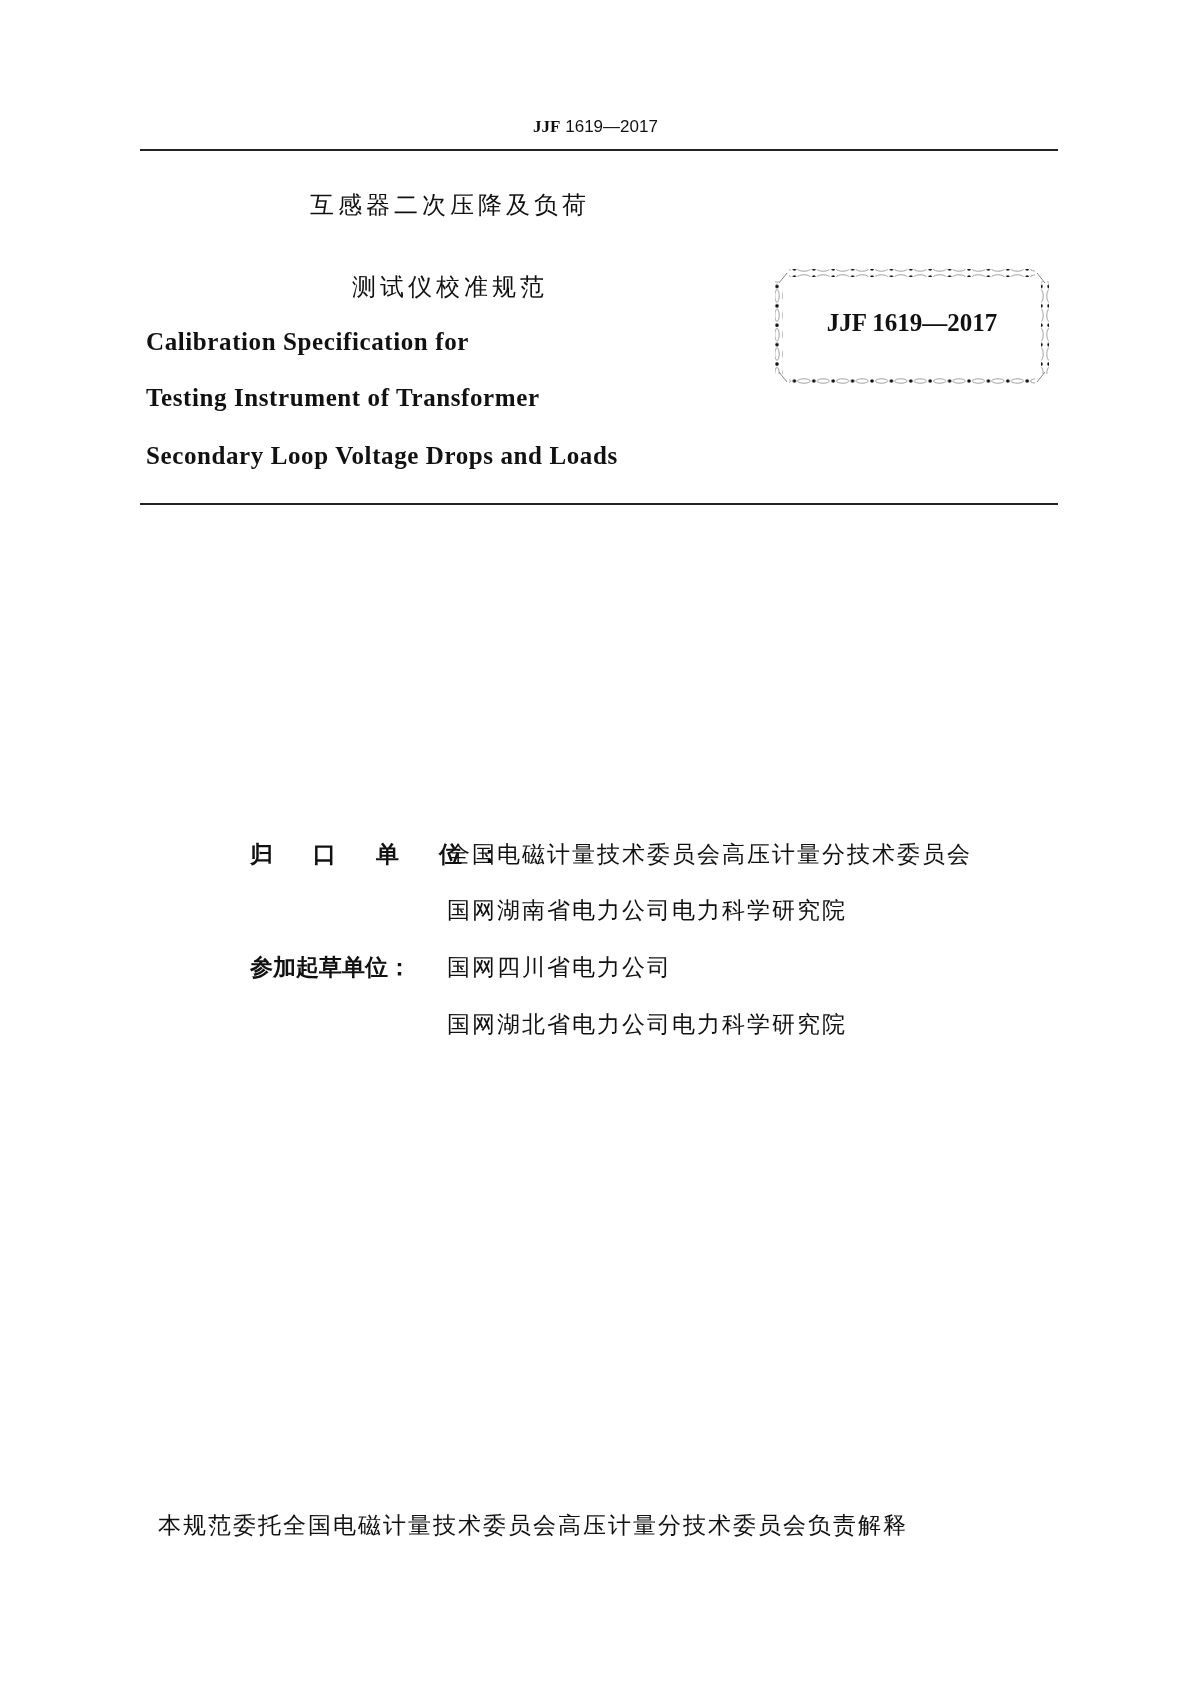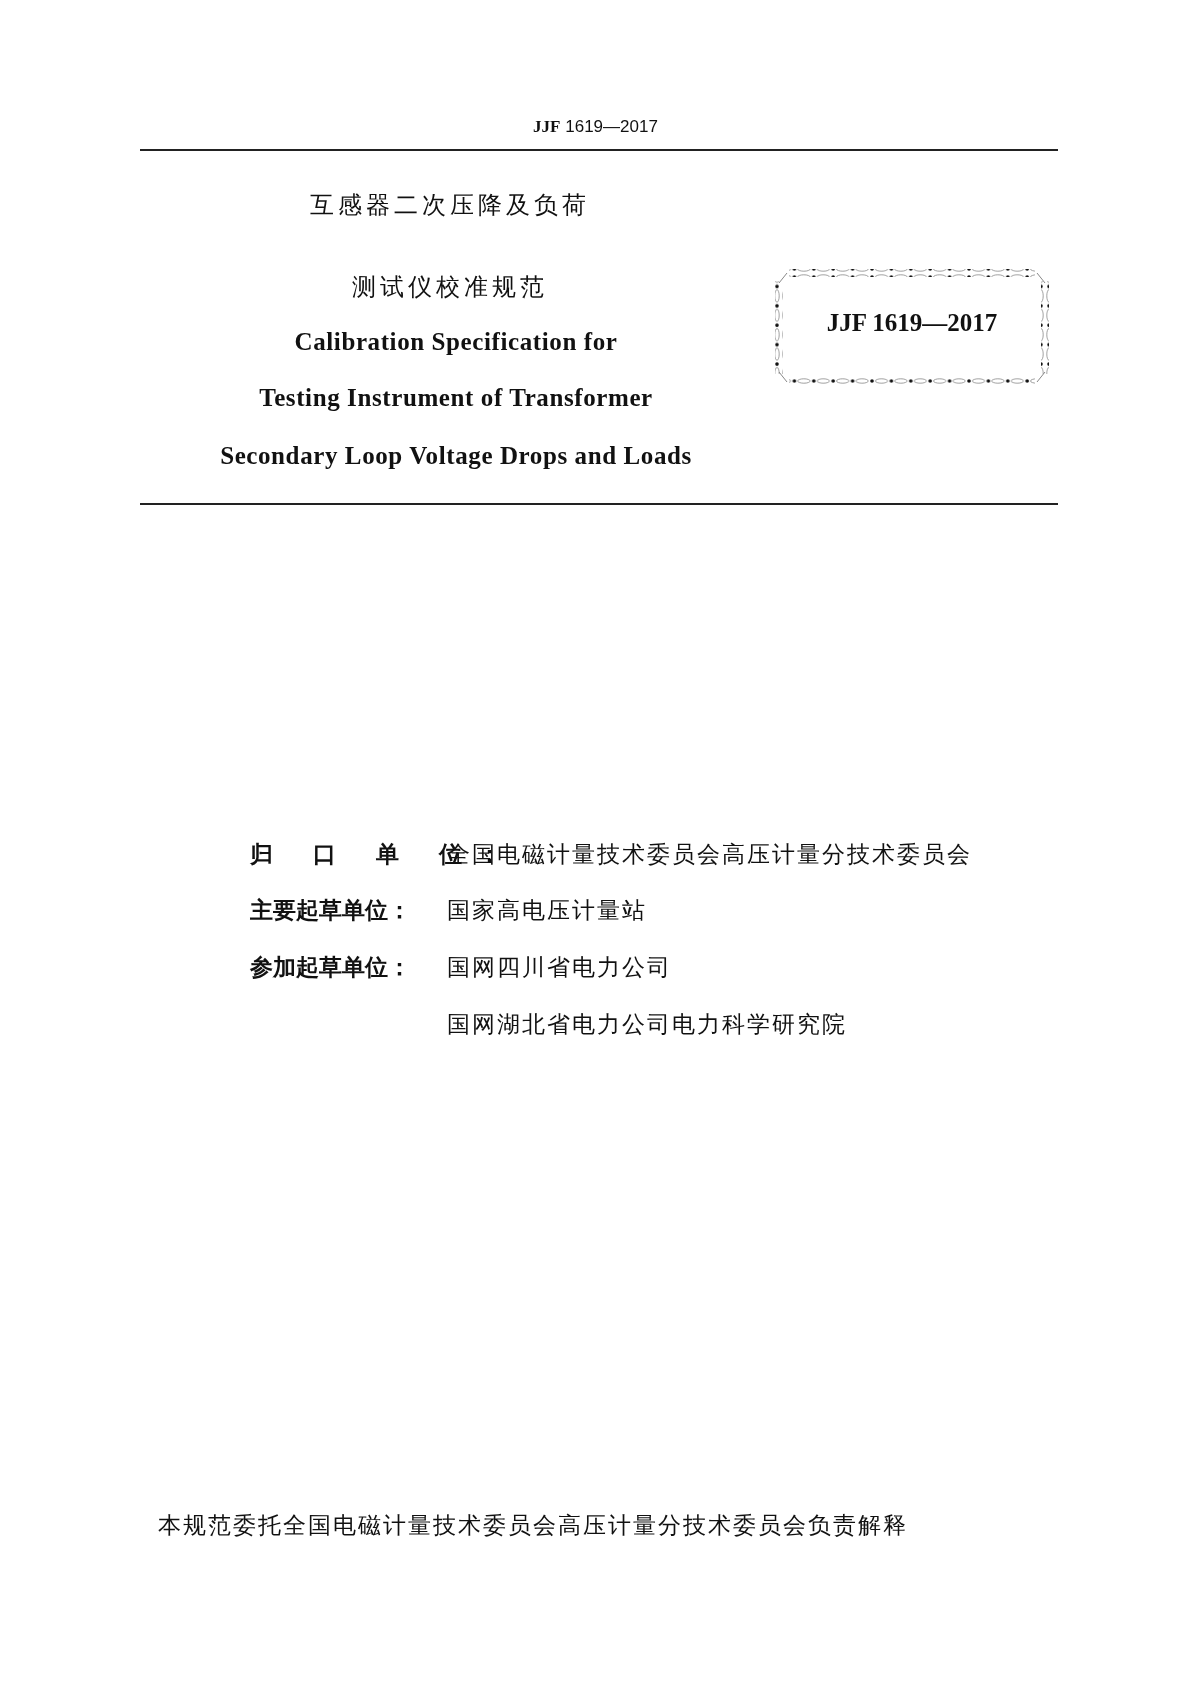--- a/index.html
+++ b/index.html
@@ -3,21 +3,21 @@
 <meta charset="utf-8">
 <style>
   html, body { margin: 0; padding: 0; background: #ffffff; }
   body { width: 1191px; height: 1684px; position: relative; overflow: hidden; color: #111; }
   .abs { position: absolute; }
   .hdr-code { left: 0; width: 1191px; top: 116px; text-align: center; font-size: 17px; line-height: 22px; }
   .hdr-code .jjf { font-family: "Liberation Serif", serif; font-weight: bold; }
   .hdr-code .num { font-family: "Liberation Sans", sans-serif; }
   .rule { left: 140px; width: 918px; height: 2px; background: #222; }
   .title-cn { font-family: "DejaVu Sans", sans-serif; font-size: 24px; letter-spacing: 4px; text-align: center; width: 560px; left: 170px; line-height: 44px; font-weight: normal; }
-  .title-en { font-family: "Liberation Serif", serif; font-weight: bold; font-size: 25px; text-align: center; width: 620px; left: 140px; line-height: 32px; letter-spacing: 0.6px; }
+  .title-en { font-family: "Liberation Serif", serif; font-weight: bold; font-size: 25px; text-align: left; width: 620px; left: 140px; line-height: 32px; letter-spacing: 0.6px; }
   .code-box { left: 773px; top: 265px; width: 278px; height: 125px; }
   .code-box svg { position: absolute; left: 0; top: 0; }
   .code-box .code-text { position: absolute; left: 0; top: 44px; width: 278px; text-align: center; font-family: "Liberation Serif", serif; font-weight: bold; font-size: 25px; }
   .units { left: 250px; top: 826px; width: 820px; }
   .unit-row { display: flex; height: 56.6px; align-items: center; font-size: 23px; }
   .unit-label { width: 197px; font-family: "DejaVu Sans", sans-serif; font-weight: bold; white-space: nowrap; }
   .unit-label.spaced { letter-spacing: 15px; }
   .unit-value { font-family: "DejaVu Serif", serif; letter-spacing: 2px; white-space: nowrap; }
   .footer { left: 0; width: 1066px; top: 1510px; text-align: center; font-family: "DejaVu Serif", serif; font-size: 23px; letter-spacing: 2px; }
 </style>
@@ -62,22 +62,22 @@
 </div>
 
 <div class="abs rule" style="top:503px;"></div>
 
 <div class="abs units">
   <div class="unit-row">
     <span class="unit-label spaced" style="letter-spacing:16px;">归 口 单 位：</span>
     <span class="unit-value">全国电磁计量技术委员会高压计量分技术委员会</span>
   </div>
   <div class="unit-row">
-    <span class="unit-label">主要起草单位：</span>
-    <span class="unit-value">国家高电压计量站</span>
+    <span class="unit-label"></span>
+    <span class="unit-value">国网湖南省电力公司电力科学研究院</span>
   </div>
   <div class="unit-row">
     <span class="unit-label">参加起草单位：</span>
     <span class="unit-value">国网四川省电力公司</span>
   </div>
   <div class="unit-row">
     <span class="unit-label"></span>
     <span class="unit-value">国网湖北省电力公司电力科学研究院</span>
   </div>
 </div>

